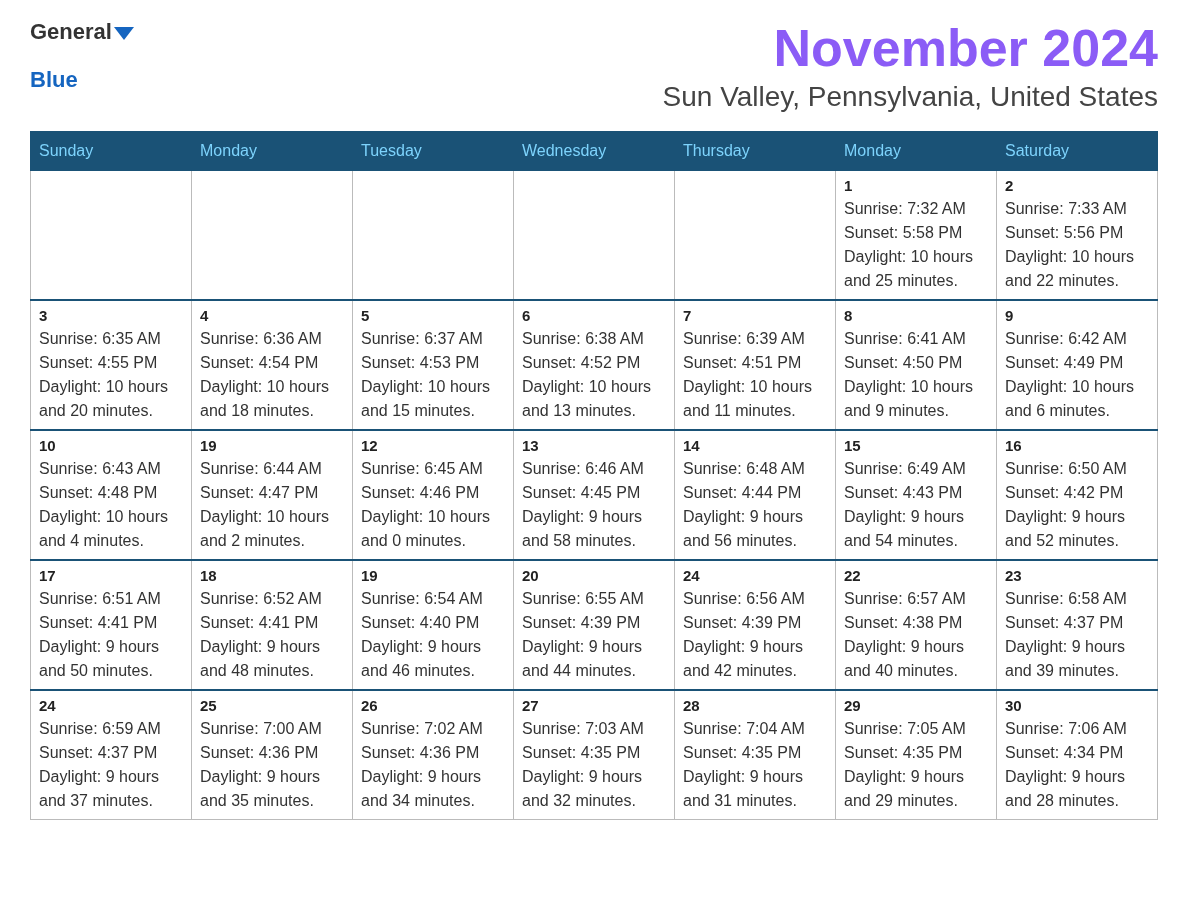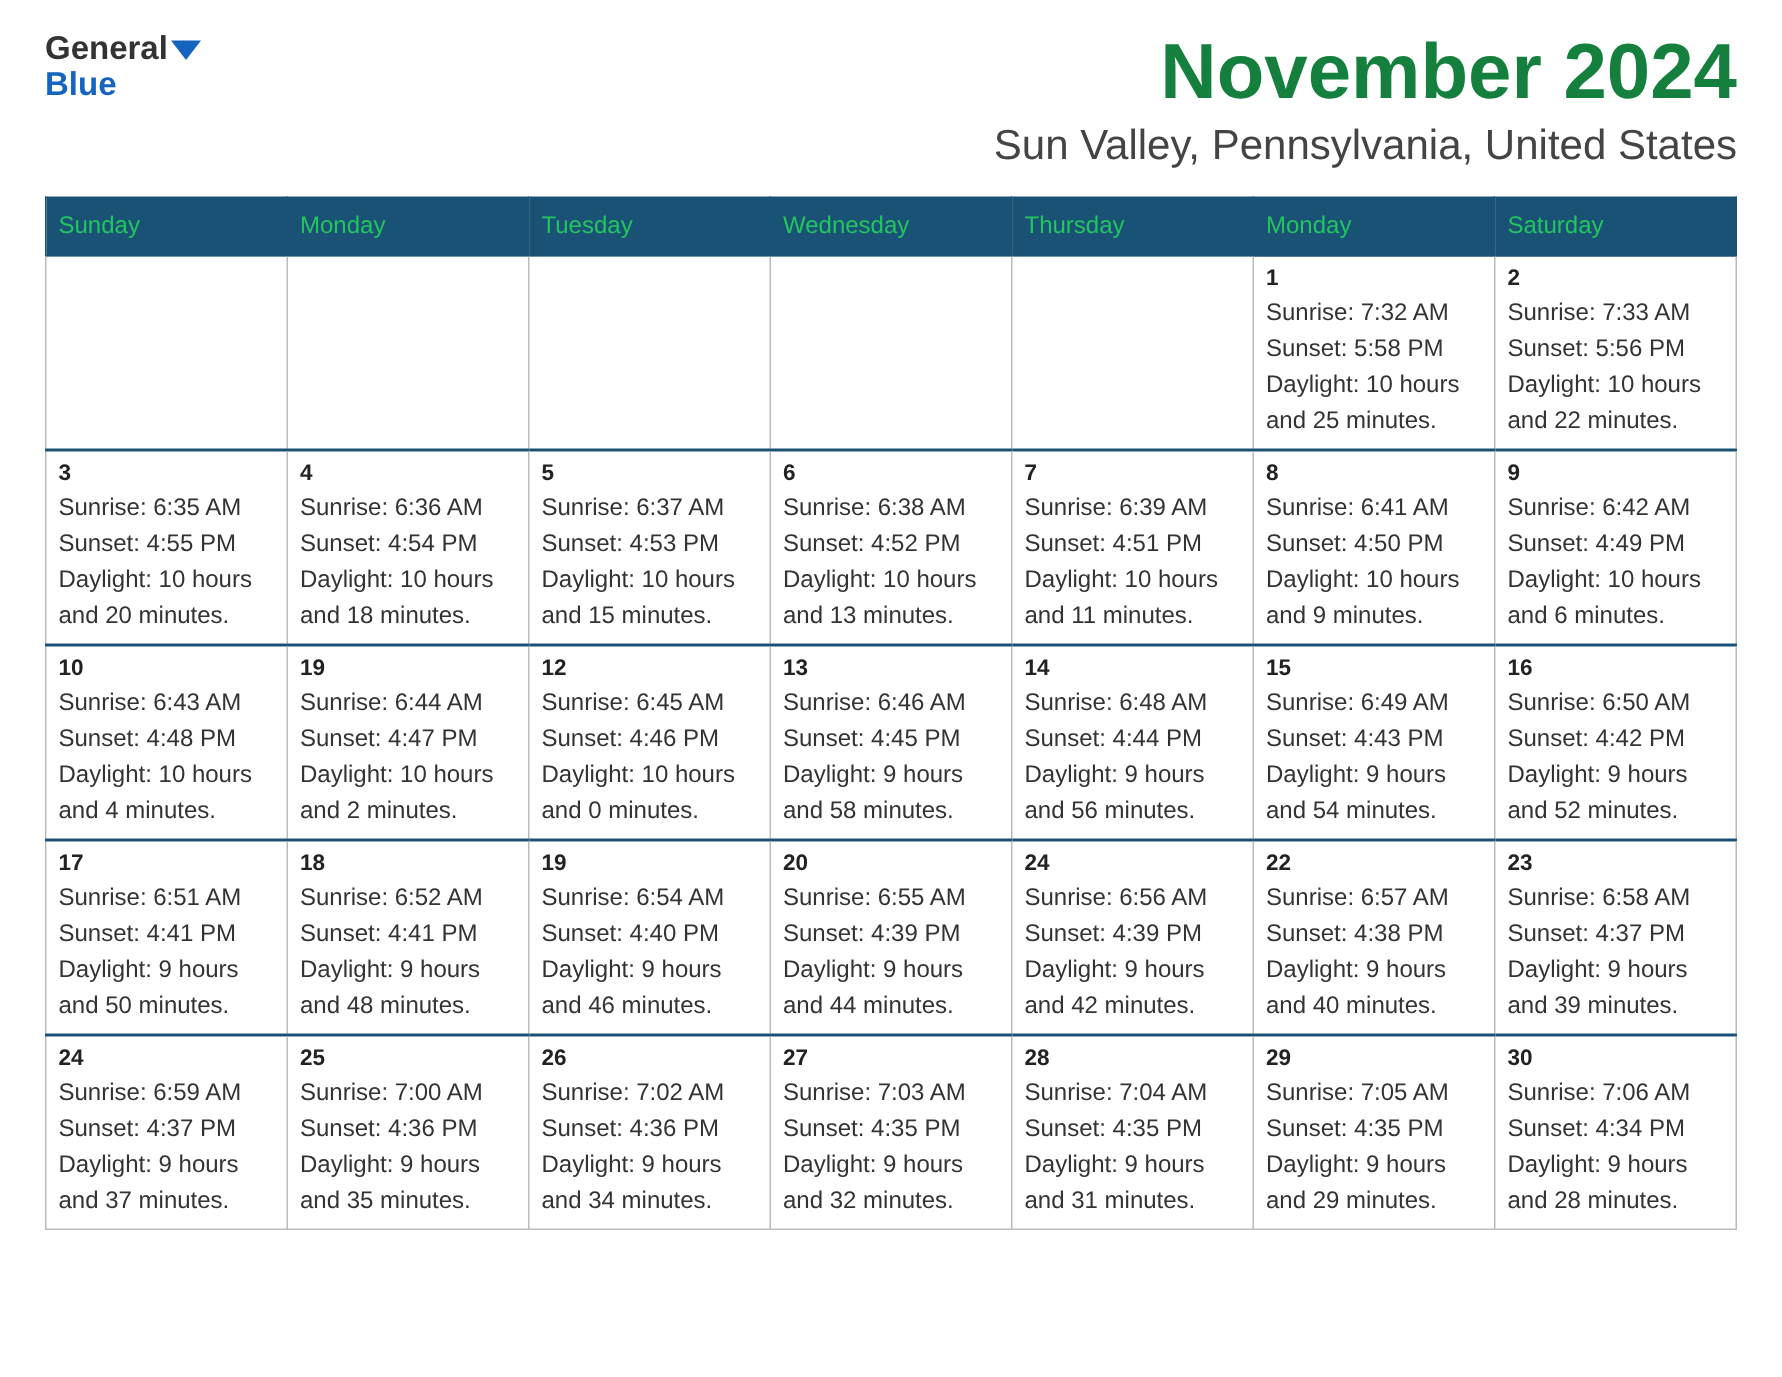--- a/index.html
+++ b/index.html
@@ -14,20 +14,21 @@
     .header-area {
       display: flex;
       justify-content: space-between;
       align-items: flex-start;
       margin-bottom: 18px;
     }
     .logo-area {
       display: flex;
       flex-direction: column;
       align-items: flex-start;
+      gap: 24px;
     }
     .logo-text {
       font-size: 22px;
       font-weight: bold;
       color: #333;
       line-height: 1.1;
     }
     .logo-text .blue { color: #1565c0; }
     .logo-triangle {
       display: inline-block;
@@ -38,36 +39,36 @@
       border-top: 13px solid #1565c0;
       margin-left: 2px;
       vertical-align: middle;
     }
     .title-area {
       text-align: right;
     }
     .month-title {
       font-size: 52px;
       font-weight: bold;
-      color: #15803d;
+      color: #8b5cf6;
       line-height: 1.1;
     }
     .location-title {
       font-size: 28px;
       color: #444;
       margin-top: 4px;
     }
     .calendar-table {
       width: 100%;
       border-collapse: collapse;
       border: 1px solid #aaa;
     }
     .calendar-table th {
       background: #1a5276;
-      color: #22c55e;
+      color: #7dd3fc;
       font-size: 16px;
       font-weight: normal;
       padding: 10px 8px;
       text-align: left;
       border: 1px solid #1a5276;
     }
     .calendar-table td {
       vertical-align: top;
       border: 1px solid #bbb;
       padding: 6px 8px;

